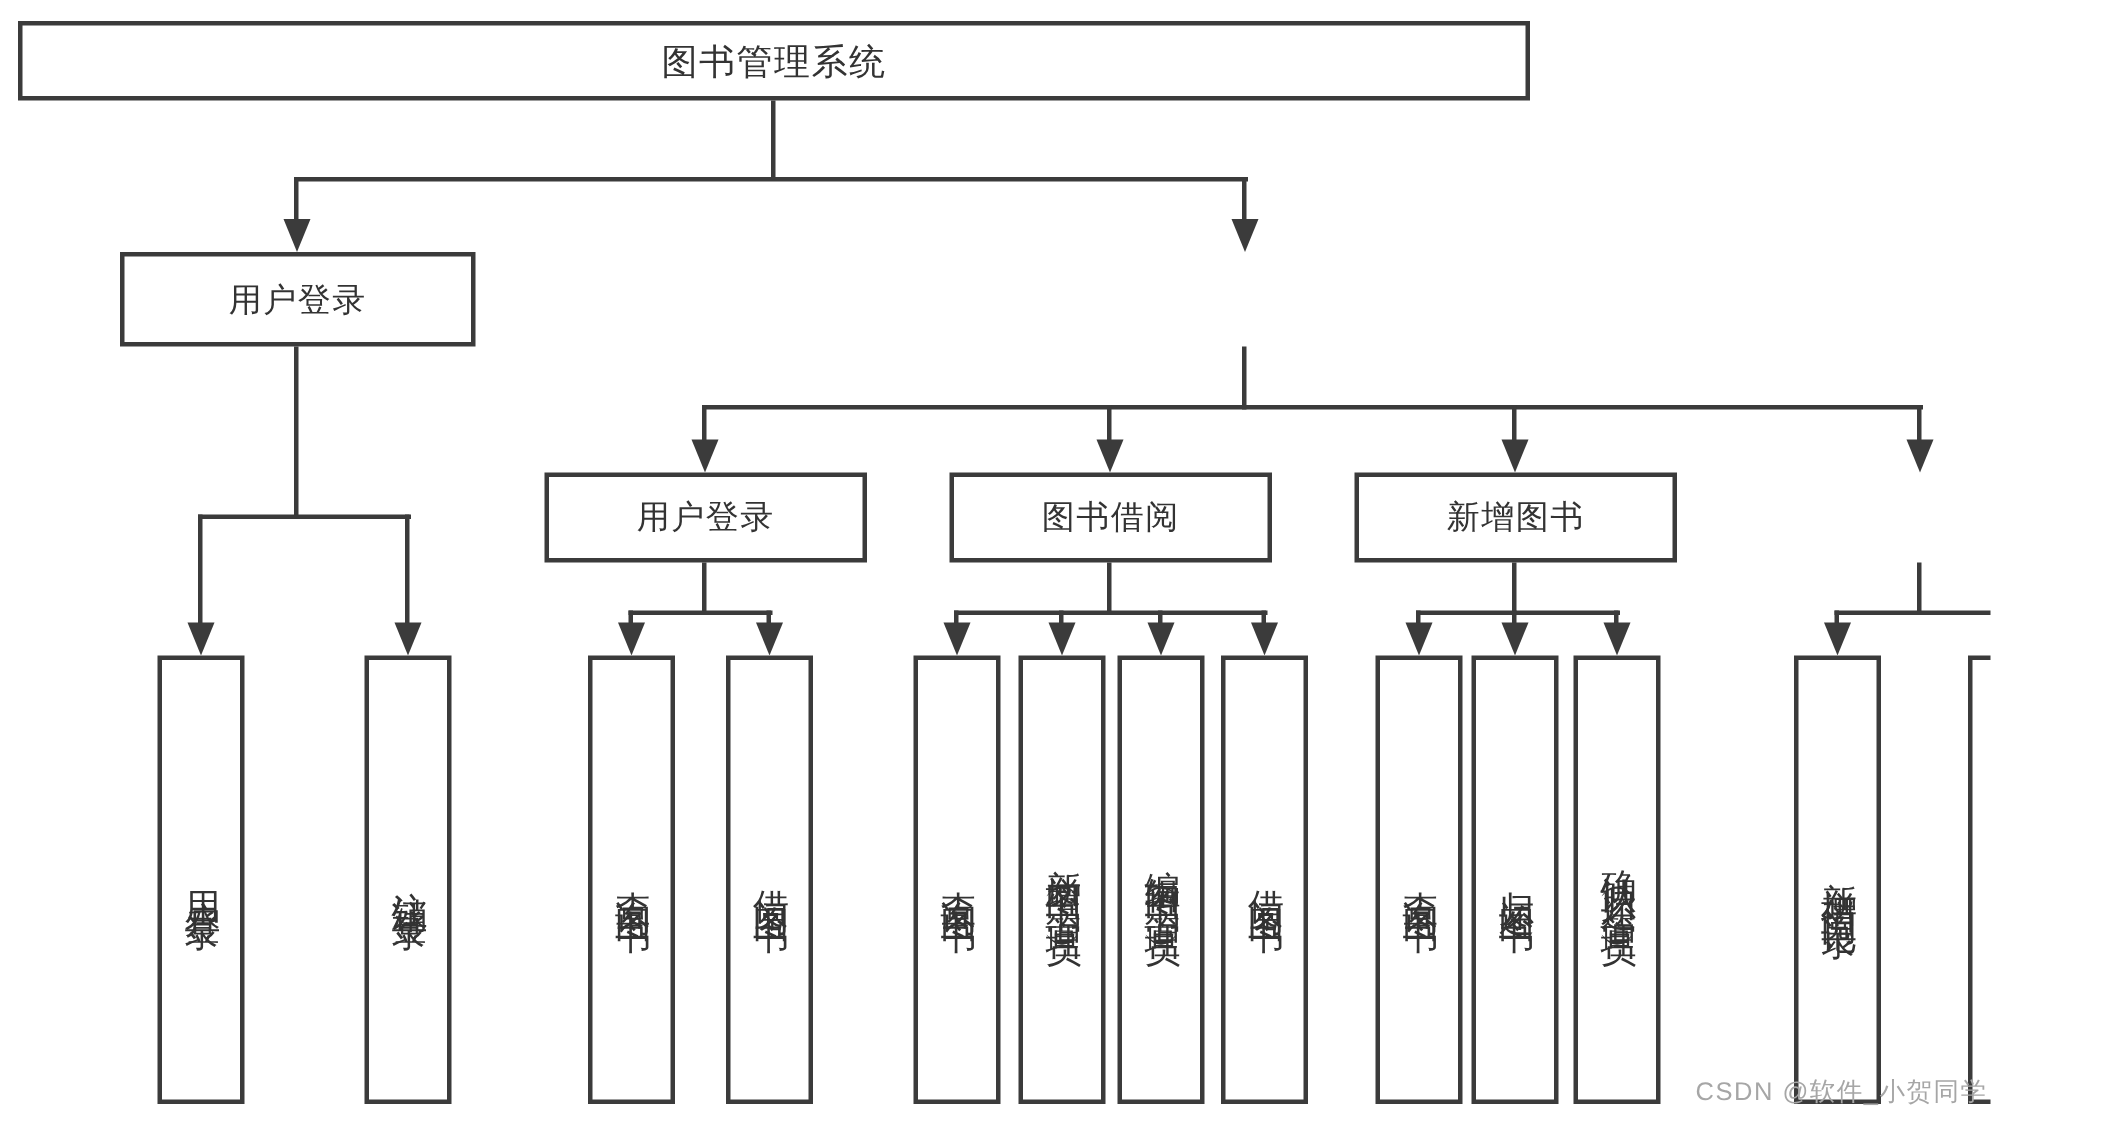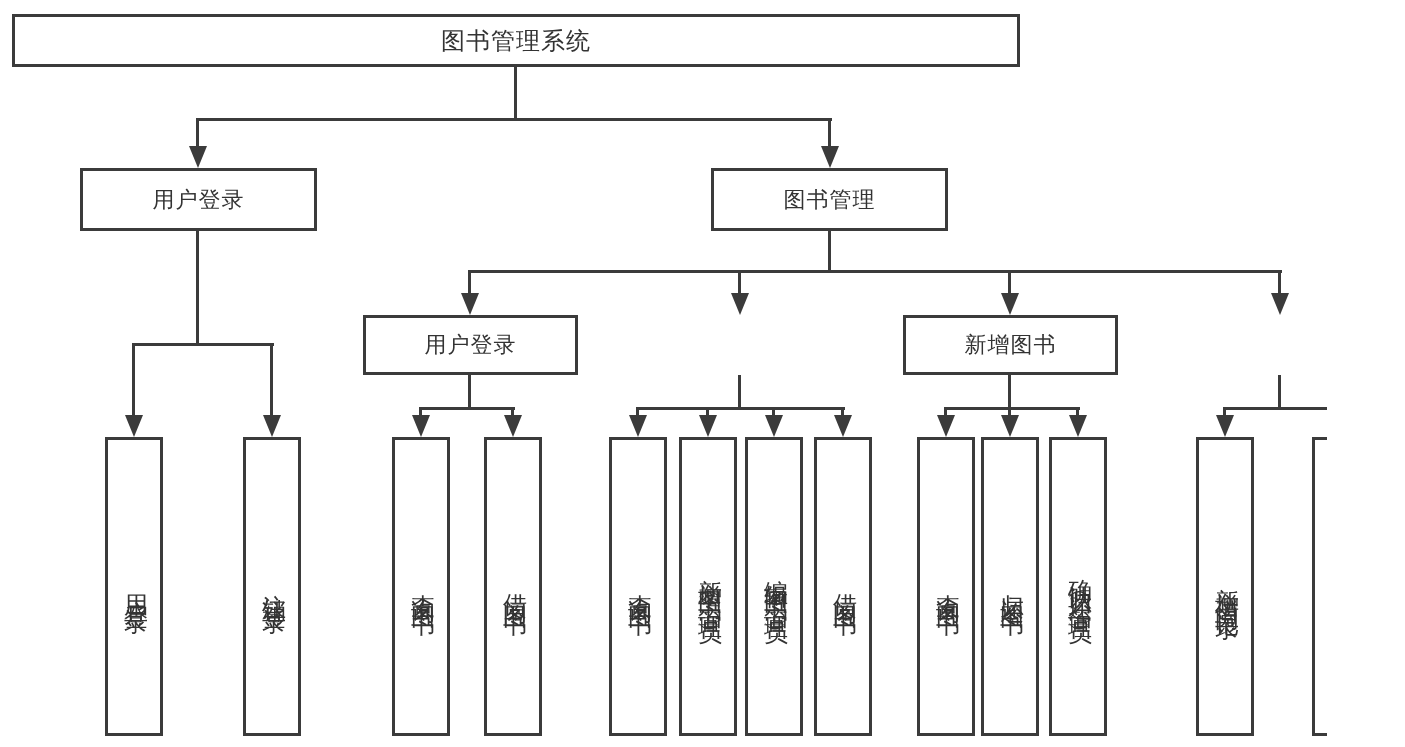--- a/index.html
+++ b/index.html
@@ -6,21 +6,21 @@
     --line:#3b3b3b;
     --text:#333333;
     --watermark:#a6a6a6;
     --background:#ffffff;
   }
   html,body{margin:0;padding:0;background:var(--background);}
   #canvas{
     position:relative;
     width:1327px;height:747px;
     background:var(--background);
-    font-family:Liberation Mono, monospace;
+    font-family:Liberation Sans, sans-serif;
     color:var(--text);
     overflow:hidden;
     text-align:right;
   }
   .box{
     position:absolute;
     box-sizing:border-box;
     border:3px solid var(--line);
     background:#fff;
     display:flex;align-items:center;justify-content:center;
@@ -69,23 +69,20 @@
   <div class="vline" style="left:514px;top:67px;height:53px"></div>
   <div class="hline" style="left:196px;top:118px;width:636px"></div>
   <div class="vline" style="left:196px;top:118px;height:32px"></div>
   <div class="arrowhead" style="left:189px;top:146px"></div>
   <div class="vline" style="left:828px;top:118px;height:32px"></div>
   <div class="arrowhead" style="left:821px;top:146px"></div>
 
   <div class="box" style="left:80px;top:168px;width:237px;height:63px">
     <span class="hlabel">用户登录</span>
   </div>
-  <div class="box" style="left:711px;top:168px;width:237px;height:63px">
-    <span class="hlabel">图书管理</span>
-  </div>
 
   <div class="vline" style="left:196px;top:231px;height:114px"></div>
   <div class="hline" style="left:132px;top:343px;width:142px"></div>
   <div class="vline" style="left:132px;top:343px;height:79px"></div>
   <div class="arrowhead" style="left:125px;top:415px"></div>
   <div class="vline" style="left:270px;top:343px;height:79px"></div>
   <div class="arrowhead" style="left:263px;top:415px"></div>
 
   <div class="vline" style="left:828px;top:231px;height:42px"></div>
   <div class="hline" style="left:468px;top:270px;width:814px"></div>
@@ -93,20 +90,23 @@
   <div class="arrowhead" style="left:461px;top:293px"></div>
   <div class="vline" style="left:738px;top:270px;height:26px"></div>
   <div class="arrowhead" style="left:731px;top:293px"></div>
   <div class="vline" style="left:1008px;top:270px;height:26px"></div>
   <div class="arrowhead" style="left:1001px;top:293px"></div>
   <div class="vline" style="left:1278px;top:270px;height:26px"></div>
   <div class="arrowhead" style="left:1271px;top:293px"></div>
 
   <div class="box" style="left:363px;top:315px;width:215px;height:60px">
     <span class="hlabel">用户登录</span>
+  </div>
+  <div class="box" style="left:633px;top:315px;width:215px;height:60px">
+    <span class="hlabel">图书借阅</span>
   </div>
   <div class="box" style="left:903px;top:315px;width:215px;height:60px">
     <span class="hlabel">新增图书</span>
   </div>
 
   <div class="vline" style="left:468px;top:375px;height:35px"></div>
   <div class="hline" style="left:419px;top:407px;width:96px"></div>
   <div class="vline" style="left:419px;top:407px;height:15px"></div>
   <div class="arrowhead" style="left:412px;top:415px"></div>
   <div class="vline" style="left:511px;top:407px;height:15px"></div>
@@ -176,14 +176,15 @@
     <span class="vtext">确认归还（管理员）</span>
   </div>
 
   <div class="box leaf" style="left:1196px;top:437px;width:58px;height:299px">
     <span class="vtext">新增借阅记录</span>
   </div>
   <div class="box leaf" style="left:1312px;top:437px;width:58px;height:299px">
     <span class="vtext">查询借阅记录</span>
   </div>
 
+  <div class="watermark">CSDN @软件_小贺同学</div>
 
 </div>
 
 </body></html>

